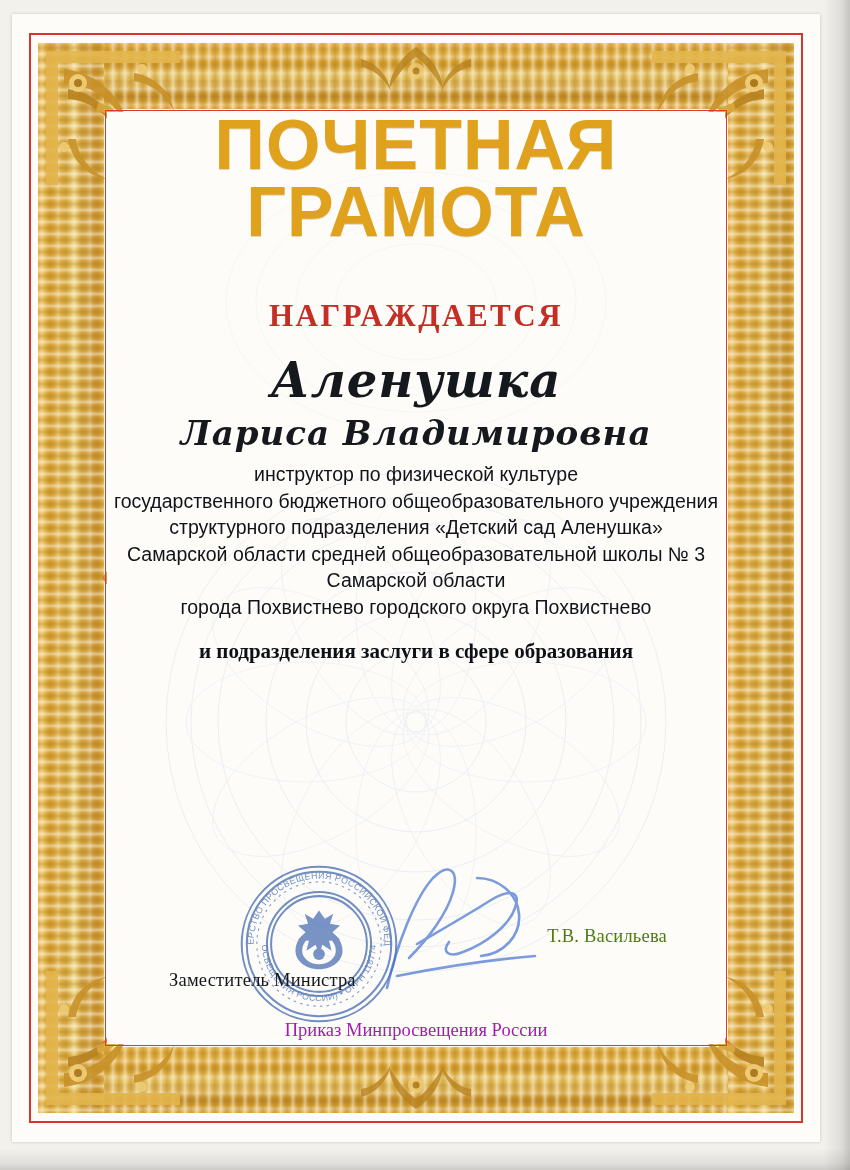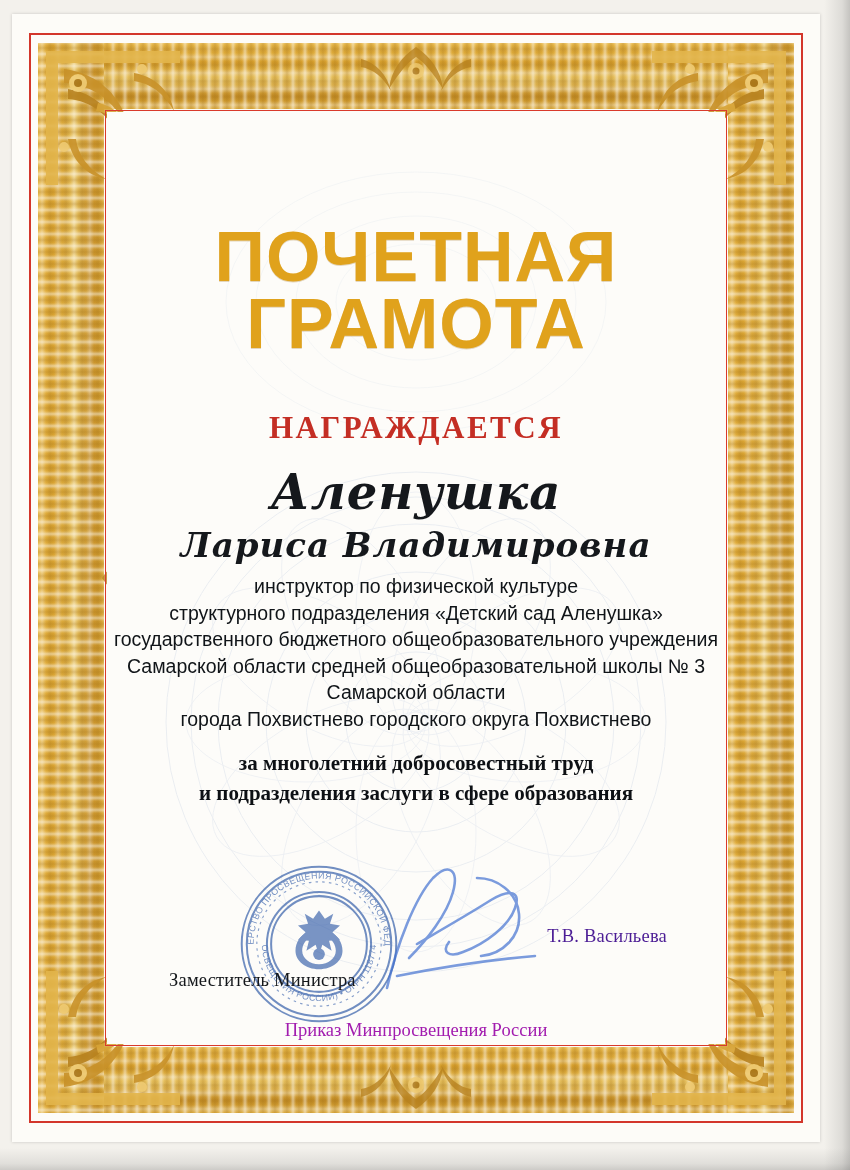--- a/index.html
+++ b/index.html
@@ -164,21 +164,20 @@
 
   
   .content {
     position: absolute;
     left: 0; right: 0; top: 0; bottom: 0;
     text-align: center;
     z-index: 5;
   }
 
   .title {
-    margin-top: 112px;
     color: #e0a21c;
     font-family: "Liberation Sans", sans-serif;
     font-weight: bold;
     font-size: 70px;
     line-height: 0.96;
     letter-spacing: 1px;
     text-shadow: 0 1px 0 rgba(150,100,10,0.25);
   }
   .title .l2 { display: block; }
 
@@ -236,21 +235,21 @@
     color: #14171b;
     letter-spacing: 0.2px;
     margin-top: 44px;
   }
   .sign-name {
     position: absolute;
     right: 58px;
     top: 54px;
     font-family: "Liberation Serif", serif;
     font-size: 18.5px;
-    color: #4c1d95;
+    color: #4d7c0f;
     letter-spacing: 0.2px;
   }
 
   
   .stamp {
     position: absolute;
     left: 128px;
     top: -12px;
     width: 168px;
     height: 168px;
@@ -426,29 +425,28 @@
 
         <div class="awarded">НАГРАЖДАЕТСЯ</div>
 
         <div class="recipient">
           <span class="surname">Аленушка</span>
           <span class="given">Лариса Владимировна</span>
         </div>
 
         <div class="position">
           <div>инструктор по физической культуре</div>
+          <div>государственного бюджетного общеобразовательного учреждения</div>
           <div>структурного подразделения «Детский сад Аленушка»</div>
-          <div>государственного бюджетного общеобразовательного учреждения</div>
           <div>Самарской области средней общеобразовательной школы № 3</div>
           <div>Самарской области</div>
           <div>города Похвистнево городского округа Похвистнево</div>
         </div>
 
         <div class="merit">
-          <div>за многолетний добросовестный труд</div>
           <div>и подразделения заслуги в сфере образования</div>
         </div>
 
         <div class="sign-row">
 
           <svg class="stamp" viewBox="0 0 200 200">
             <defs>
               <path id="arcOuter" d="M100,100 m-82,0 a82,82 0 1,1 164,0" transform="rotate(0 100 100)"></path>
               <path id="arcOuterTop" d="M 22 100 A 78 78 0 0 1 178 100"></path>
               <path id="arcInnerBottom" d="M 32 100 A 68 68 0 0 0 168 100"></path>

